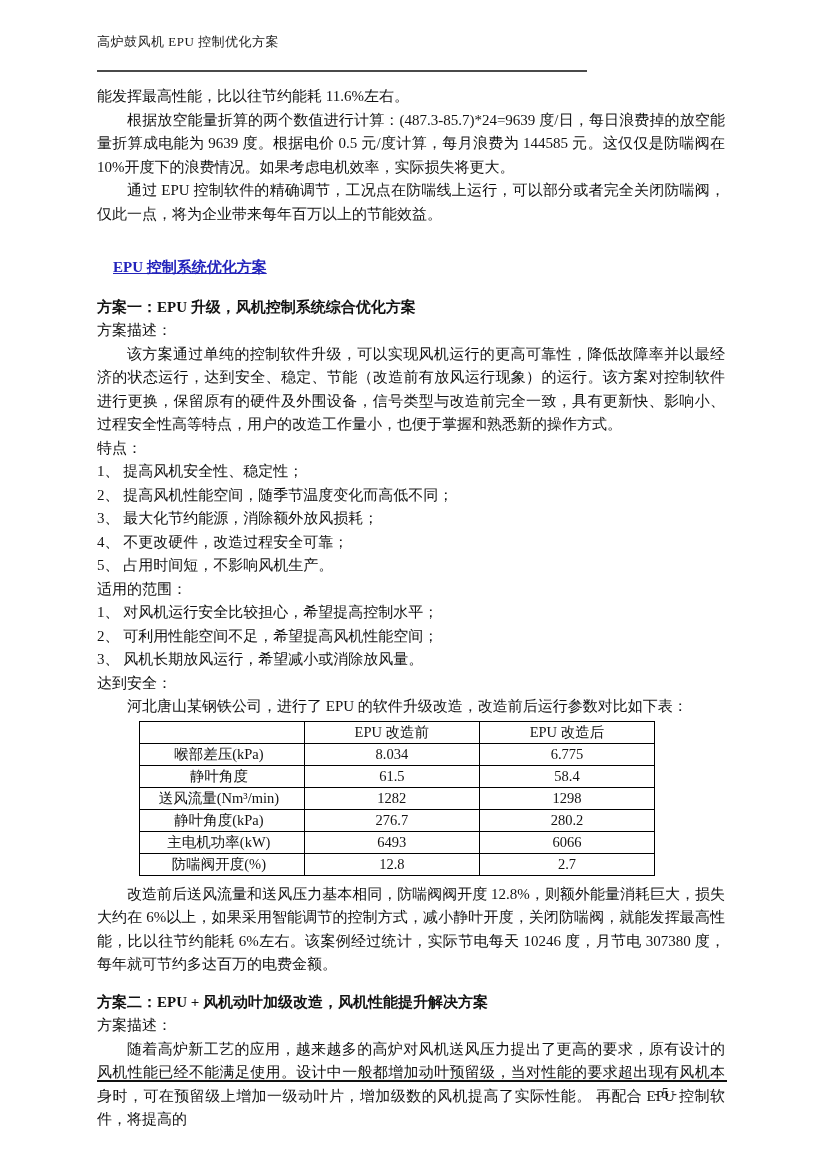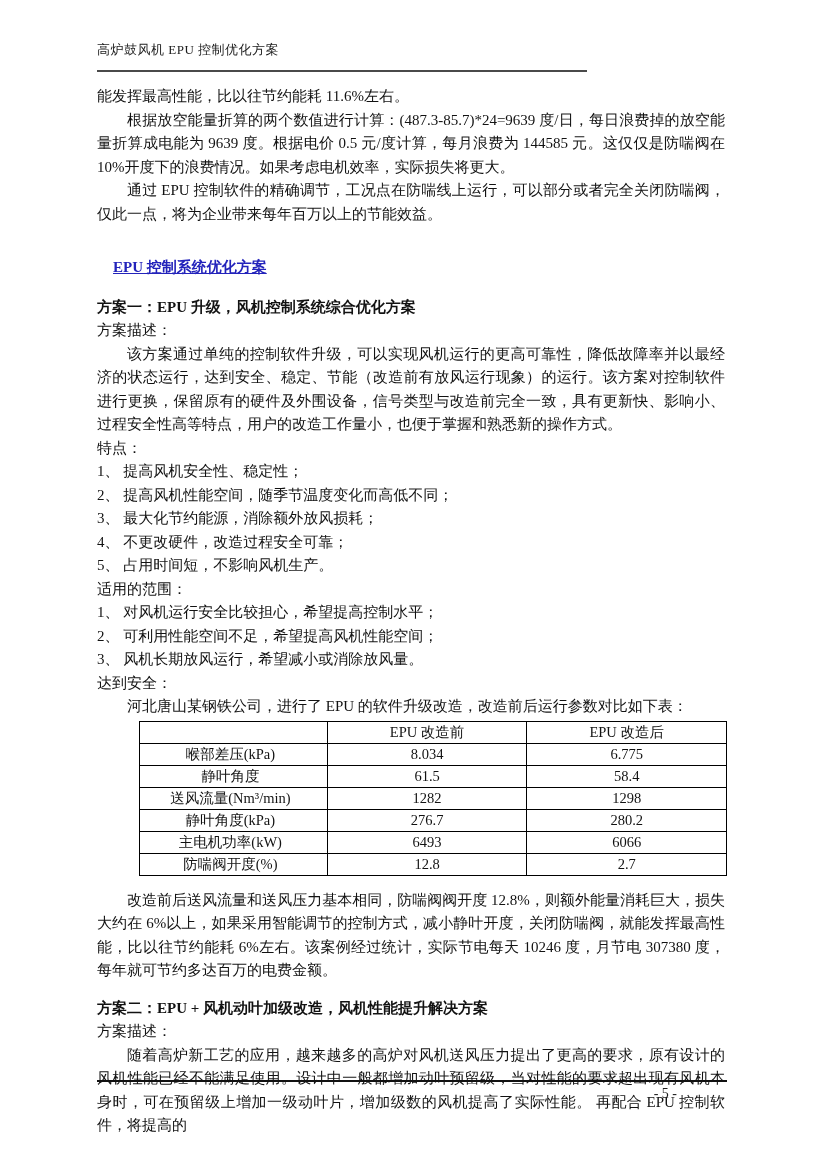--- a/index.html
+++ b/index.html
@@ -7,21 +7,21 @@
     width:827px;height:1170px;
     font-family:"Liberation Serif","DejaVu Serif",serif;
     color:#121212;
     position:relative;
     overflow:hidden;
   }
   .page{position:absolute;left:0;top:0;width:827px;height:1170px;background:#fff;}
 
   
   .header{
-    position:absolute;left:97px;top:42px;width:616px;
+    position:absolute;left:97px;top:34px;width:616px;
     font-size:13px;line-height:16px;color:#1c1c1c;
     letter-spacing:0.5px;
   }
   .header-rule{
     position:absolute;left:97px;top:70px;width:490px;height:2px;
     background:#4a4a4a;
   }
 
   
   .content{
@@ -35,23 +35,23 @@
   .sec-title{
     margin:16px;font-size:15px;line-height:23.5px;font-weight:bold;text-decoration:underline;
   }
   .plan-heading{
     margin:0;font-size:15px;line-height:23.5px;font-weight:bold;color:#121212;
   }
 
   
   table.cmp{
     border-collapse:collapse;
-    width:588px;
+    width:516px;
     margin-left:42px;
-    margin-top:2px;margin-bottom:13px;
+    margin-top:2px;margin-bottom:7px;
     table-layout:fixed;
   }
   table.cmp th,table.cmp td{
     border:1px solid #000;
     height:21px;
     font-size:14.5px;
     font-weight:normal;
     text-align:center;
     padding:0 4px;
     line-height:20px;

